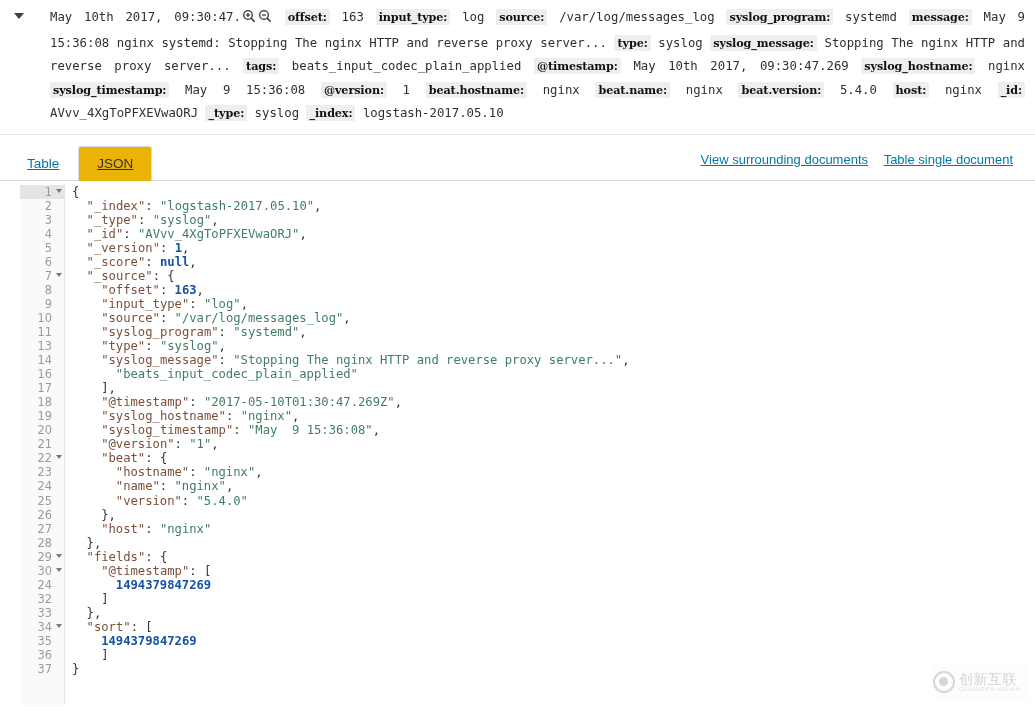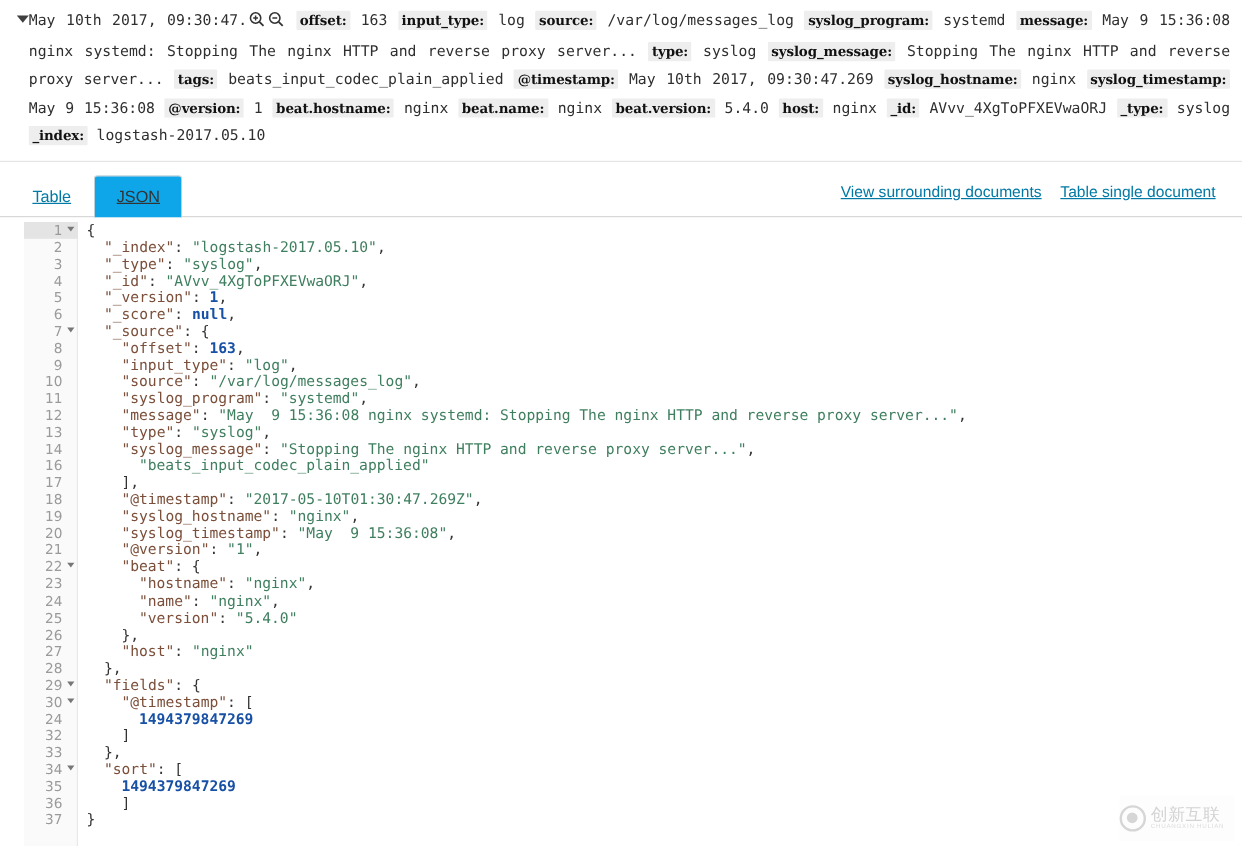--- a/index.html
+++ b/index.html
@@ -8,21 +8,21 @@
     width: 1035px; height: 707px;
     background: #ffffff;
     font-family: "Liberation Sans", sans-serif;
     overflow: hidden;
   }
   #app { position: relative; width: 1035px; height: 707px; background: #fff; }
 
   
   .doc-header {
     position: relative;
-    padding: 6px 10px 8px 0;
+    padding: 6px 10px 8px 26px;
     border-bottom: 1px solid #e4e4e4;
     min-height: 122px;
   }
   .caret-cell {
     position: absolute;
     left: 14px; top: 9px;
     width: 14px; height: 14px;
   }
   .caret-down {
     width: 0; height: 0;
@@ -77,21 +77,21 @@
     font-size: 13.5px;
     font-family: "Liberation Sans", sans-serif;
     cursor: pointer;
     border: 1px solid transparent;
     border-bottom: none;
     line-height: 16px;
   }
   .tab.inactive { color: #0079a5; text-decoration: underline; }
   .tab.active {
     color: #333;
-    background: #0ea5e9;
+    background: #eab308;
     border-color: #d8d8d8;
     border-radius: 3px 3px 0 0;
     text-decoration: underline;
   }
   .hdr-links {
     position: absolute;
     right: 22px; top: 9px;
     font-size: 13px;
   }
   .hdr-links a {
@@ -222,21 +222,20 @@
         <div class="cl"><span class="ln">2</span><span class="txt" style="padding-left: 14.6px;"><span class="k">"_index"</span><span class="p">: </span><span class="s">"logstash-2017.05.10"</span><span class="p">,</span></span></div>
         <div class="cl"><span class="ln">3</span><span class="txt" style="padding-left: 14.6px;"><span class="k">"_type"</span><span class="p">: </span><span class="s">"syslog"</span><span class="p">,</span></span></div>
         <div class="cl"><span class="ln">4</span><span class="txt" style="padding-left: 14.6px;"><span class="k">"_id"</span><span class="p">: </span><span class="s">"AVvv_4XgToPFXEVwaORJ"</span><span class="p">,</span></span></div>
         <div class="cl"><span class="ln">5</span><span class="txt" style="padding-left: 14.6px;"><span class="k">"_version"</span><span class="p">: </span><span class="n">1</span><span class="p">,</span></span></div>
         <div class="cl"><span class="ln">6</span><span class="txt" style="padding-left: 14.6px;"><span class="k">"_score"</span><span class="p">: </span><span class="nul">null</span><span class="p">,</span></span></div>
         <div class="cl"><span class="ln">7</span><div class="fold"></div><span class="txt" style="padding-left: 14.6px;"><span class="k">"_source"</span><span class="p">: {</span></span></div>
         <div class="cl"><span class="ln">8</span><span class="txt" style="padding-left: 29.2px;"><span class="k">"offset"</span><span class="p">: </span><span class="n">163</span><span class="p">,</span></span></div>
         <div class="cl"><span class="ln">9</span><span class="txt" style="padding-left: 29.2px;"><span class="k">"input_type"</span><span class="p">: </span><span class="s">"log"</span><span class="p">,</span></span></div>
         <div class="cl"><span class="ln">10</span><span class="txt" style="padding-left: 29.2px;"><span class="k">"source"</span><span class="p">: </span><span class="s">"/var/log/messages_log"</span><span class="p">,</span></span></div>
         <div class="cl"><span class="ln">11</span><span class="txt" style="padding-left: 29.2px;"><span class="k">"syslog_program"</span><span class="p">: </span><span class="s">"systemd"</span><span class="p">,</span></span></div>
-        <div class="cl"><span class="ln">12</span><span class="txt" style="padding-left: 29.2px;"><span class="k">"message"</span><span class="p">: </span><span class="s">"May  9 15:36:08 nginx systemd: Stopping The nginx HTTP and reverse proxy server..."</span><span class="p">,</span></span></div>
         <div class="cl"><span class="ln">13</span><span class="txt" style="padding-left: 29.2px;"><span class="k">"type"</span><span class="p">: </span><span class="s">"syslog"</span><span class="p">,</span></span></div>
         <div class="cl"><span class="ln">14</span><span class="txt" style="padding-left: 29.2px;"><span class="k">"syslog_message"</span><span class="p">: </span><span class="s">"Stopping The nginx HTTP and reverse proxy server..."</span><span class="p">,</span></span></div>
         <div class="cl"><span class="ln">16</span><span class="txt" style="padding-left: 43.8px;"><span class="s">"beats_input_codec_plain_applied"</span></span></div>
         <div class="cl"><span class="ln">17</span><span class="txt" style="padding-left: 29.2px;"><span class="p">],</span></span></div>
         <div class="cl"><span class="ln">18</span><span class="txt" style="padding-left: 29.2px;"><span class="k">"@timestamp"</span><span class="p">: </span><span class="s">"2017-05-10T01:30:47.269Z"</span><span class="p">,</span></span></div>
         <div class="cl"><span class="ln">19</span><span class="txt" style="padding-left: 29.2px;"><span class="k">"syslog_hostname"</span><span class="p">: </span><span class="s">"nginx"</span><span class="p">,</span></span></div>
         <div class="cl"><span class="ln">20</span><span class="txt" style="padding-left: 29.2px;"><span class="k">"syslog_timestamp"</span><span class="p">: </span><span class="s">"May  9 15:36:08"</span><span class="p">,</span></span></div>
         <div class="cl"><span class="ln">21</span><span class="txt" style="padding-left: 29.2px;"><span class="k">"@version"</span><span class="p">: </span><span class="s">"1"</span><span class="p">,</span></span></div>
         <div class="cl"><span class="ln">22</span><div class="fold"></div><span class="txt" style="padding-left: 29.2px;"><span class="k">"beat"</span><span class="p">: {</span></span></div>
         <div class="cl"><span class="ln">23</span><span class="txt" style="padding-left: 43.8px;"><span class="k">"hostname"</span><span class="p">: </span><span class="s">"nginx"</span><span class="p">,</span></span></div>

